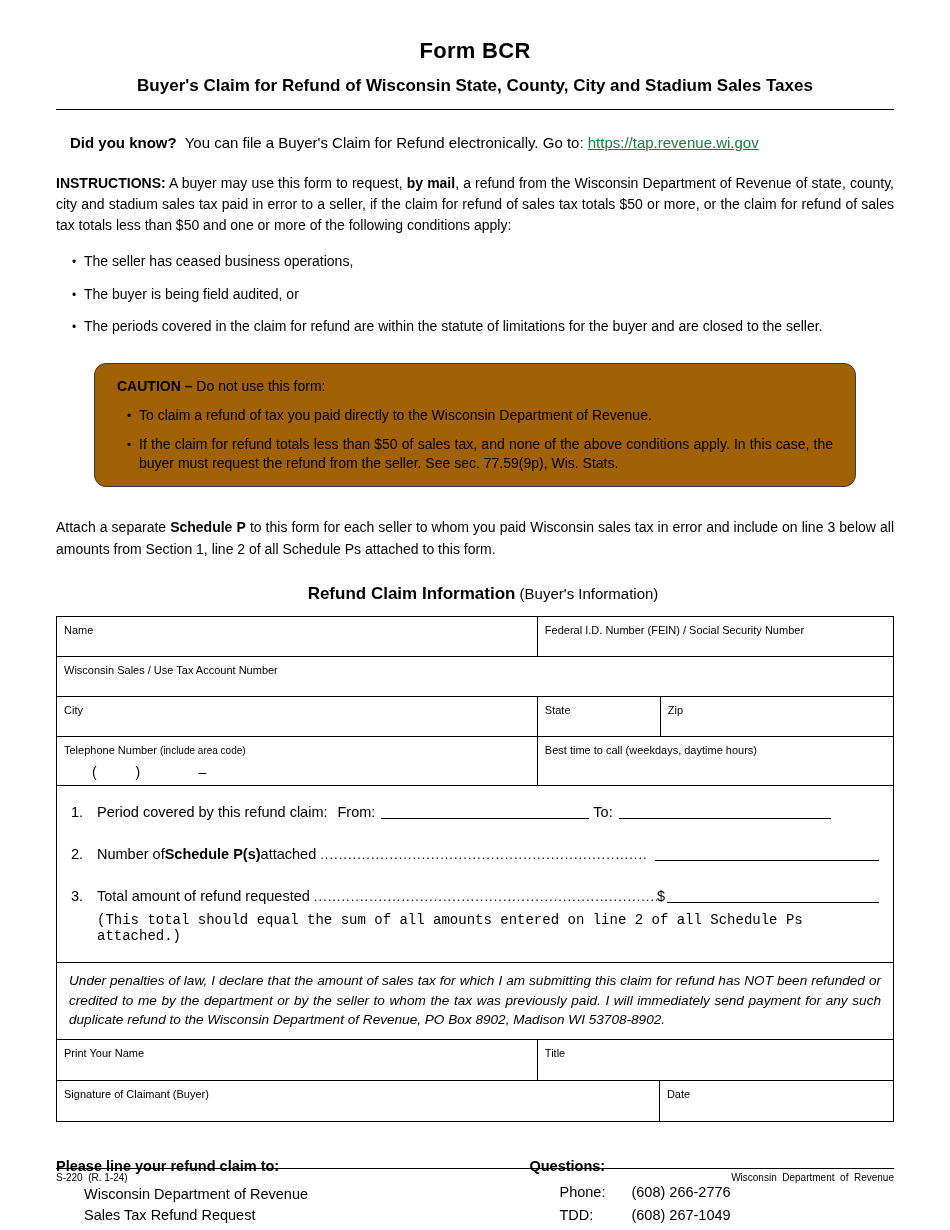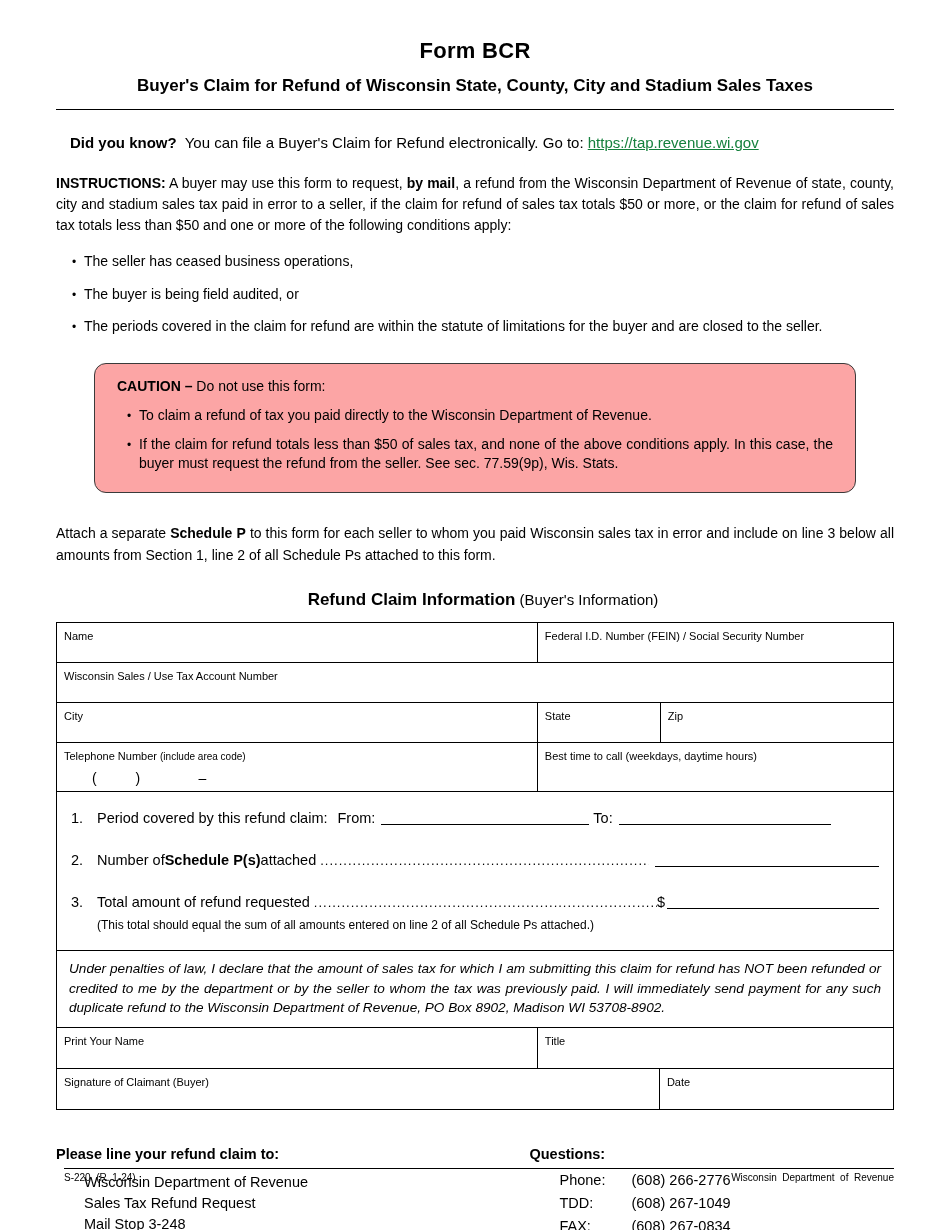--- a/index.html
+++ b/index.html
@@ -22,21 +22,21 @@
   .instructions .lead { font-weight:bold; }
   .instructions b { font-weight:bold; }
 
   .bullets { margin:16px 0 0 8px; }
   .bullet { display:flex; font-size:14px; margin-bottom:13px; line-height:1.4; }
   .bullet .dot { width:20px; text-align:center; flex:0 0 20px; font-size:12px; padding-top:2px; }
   .bullet .dot::before { content:"•"; }
 
   .caution {
     margin:26px 38px 0 38px; border:1px solid #3a3a3a; border-radius:12px;
-    background:#fca5a5; padding:12px 22px 18px 22px; font-size:14px; line-height:1.45;
+    background:#a16207; padding:12px 22px 12px 22px; font-size:14px; line-height:1.45;
   }
   .caution .head b { font-weight:bold; }
   .caution .bullet { margin:10px 0 0 2px; text-align:justify; margin-bottom:0; }
   .caution .bullet + .bullet { margin-top:9px; }
 
   .attach { margin-top:30px; font-size:14px; line-height:1.55; text-align:justify; }
   .attach b { font-weight:bold; }
 
   .section-head { text-align:center; margin-top:24px; font-size:15px; }
   .section-head .big { font-size:17px; font-weight:bold;margin-left:16px; }
@@ -53,21 +53,21 @@
   .w-state { flex:0 0 14.7%; }
   .w-zip { flex:1; }
   .phone-line { font-size:14px; margin:6px 0 2px 28px; white-space:pre; }
 
   .lines-area { padding:18px 10px 10px 14px; font-size:14.5px; }
   .line-item { display:flex; align-items:baseline; margin-bottom:26px; }
   .line-item .num { flex:0 0 26px; }
   .blank { display:inline-block; border-bottom:1px solid #000; height:15px; align-self:flex-end; margin:0 4px 1px 6px; }
   .leader { flex:1; overflow:hidden; white-space:nowrap; margin-left:4px; }
   .leader::after { content:"..................................................................................................................................................."; letter-spacing:1px; font-size:13px; }
-  .note { font-size:12px; margin:-18px 0 8px 26px; }
+  .note { font-size:14px; margin:-18px 0 8px 26px;font-family:Liberation Mono, monospace; }
 
   .decl { border-top:1px solid #000; padding:8px 12px 10px 12px; font-size:13.6px; font-style:italic; line-height:1.42; text-align:justify; }
 
   .sigrow { display:flex; border-top:1px solid #000; }
   .sigrow .fcell { min-height:40px; }
   .w-print { flex:0 0 57.4%; }
   .w-title { flex:1; }
   .w-sig { flex:0 0 72%; }
   .w-date { flex:1; }
 
@@ -75,21 +75,21 @@
   .mailcol { flex:0 0 56.5%; }
   .mail-head { font-weight:bold; margin-bottom:10px; font-size:14.5px; }
   .mail-lines { margin-left:28px; line-height:1.45; }
   .qcol { flex:1; }
   .q-head { font-weight:bold; margin-bottom:10px; font-size:14.5px; }
   .q-grid { margin-left:30px; }
   .q-row { display:flex; margin-bottom:7px; }
   .q-row .ql { flex:0 0 72px; }
 
   .footer {
-    position:absolute; left:64px; right:56px; top:1168px;
+    position:absolute; left:56px; right:56px; top:1168px;
     border-top:1px solid #000; padding-top:3px;
     display:flex; justify-content:space-between;
     font-size:10px; white-space:pre;
   }
 </style>
 </head>
 <body>
 
 <div class="page">
 

